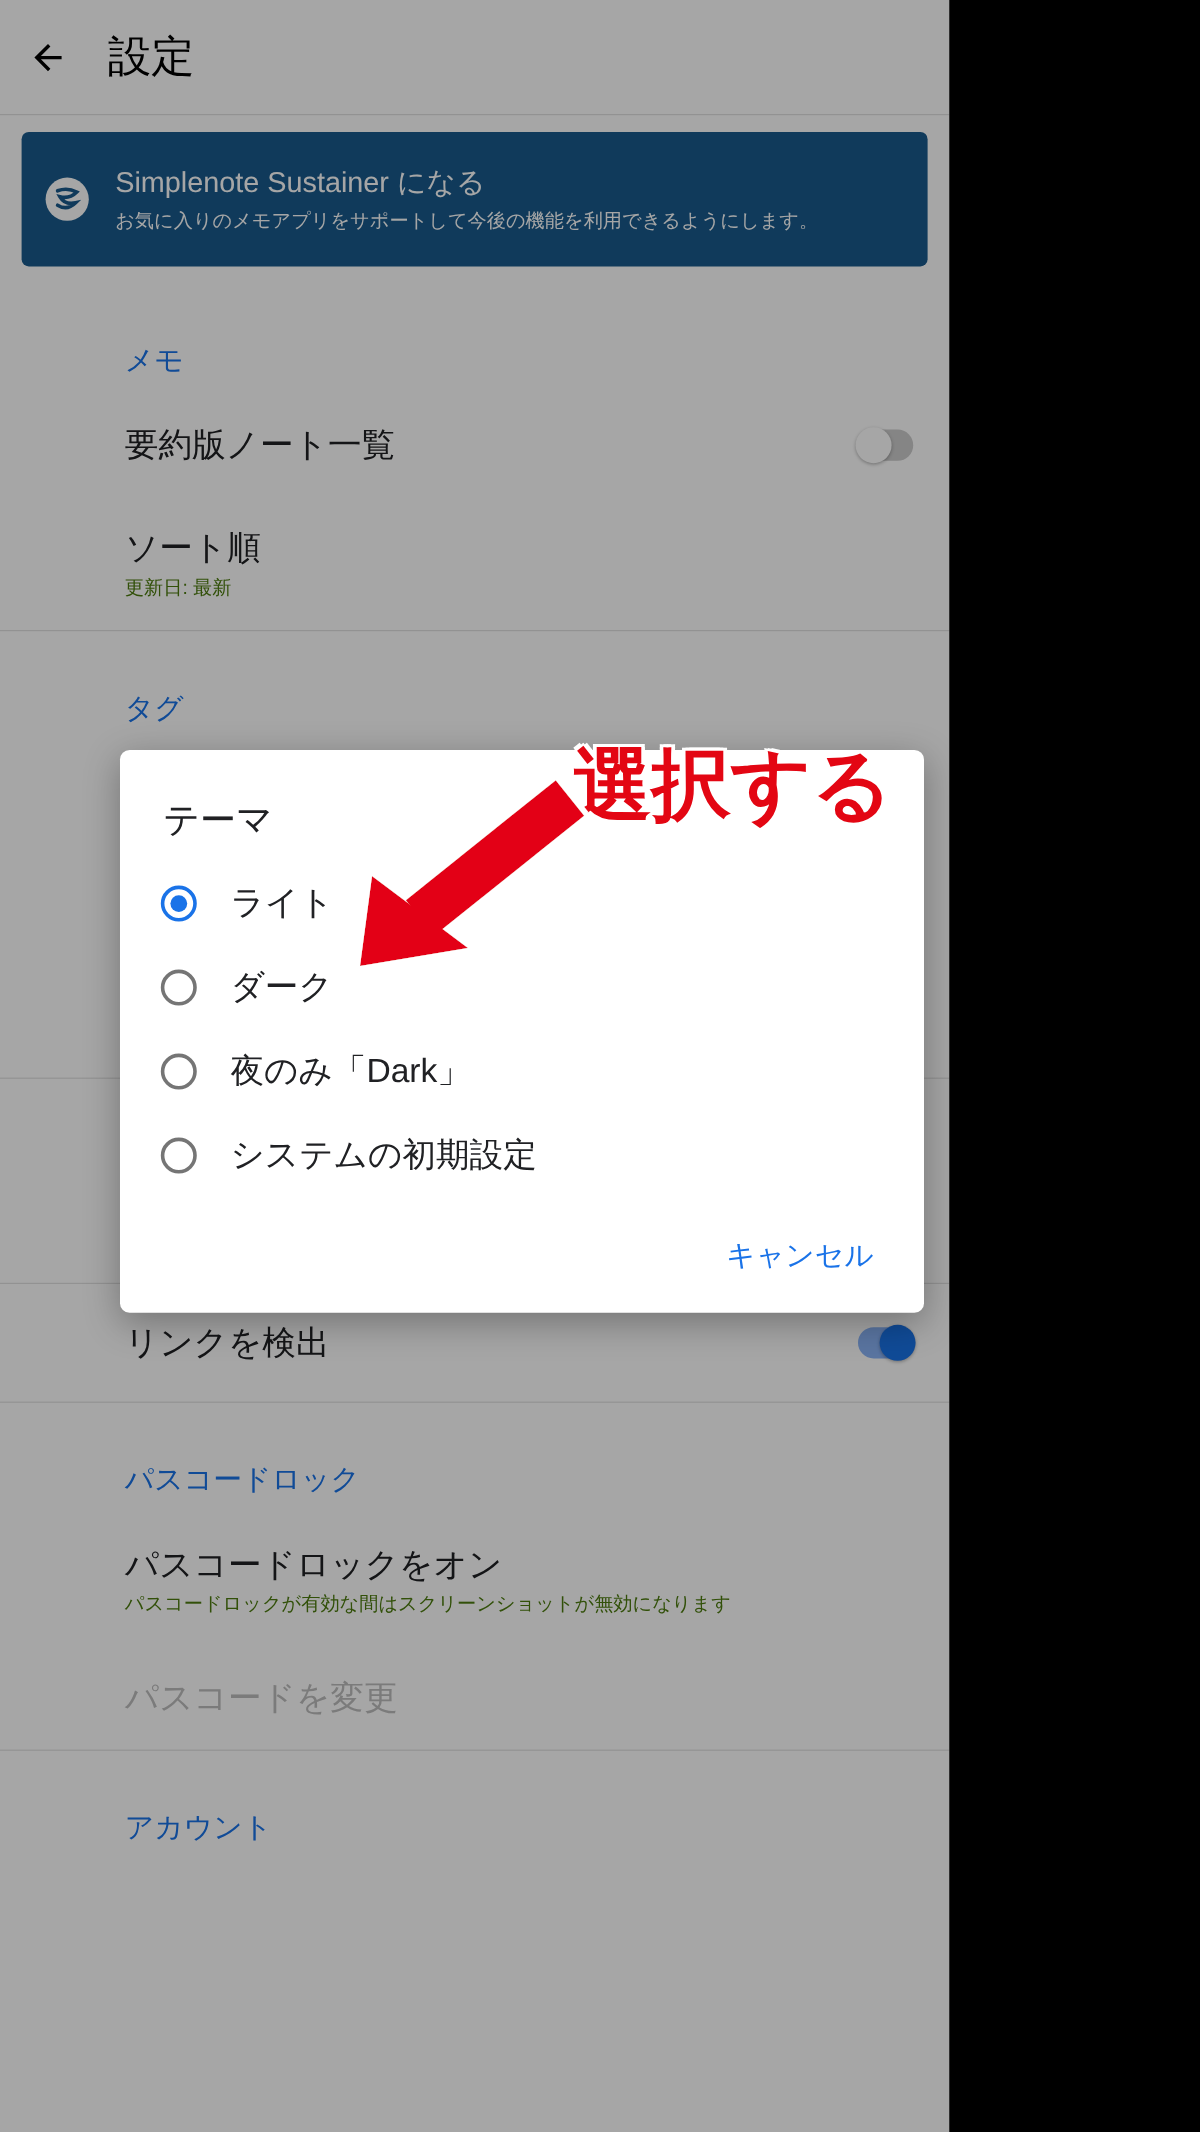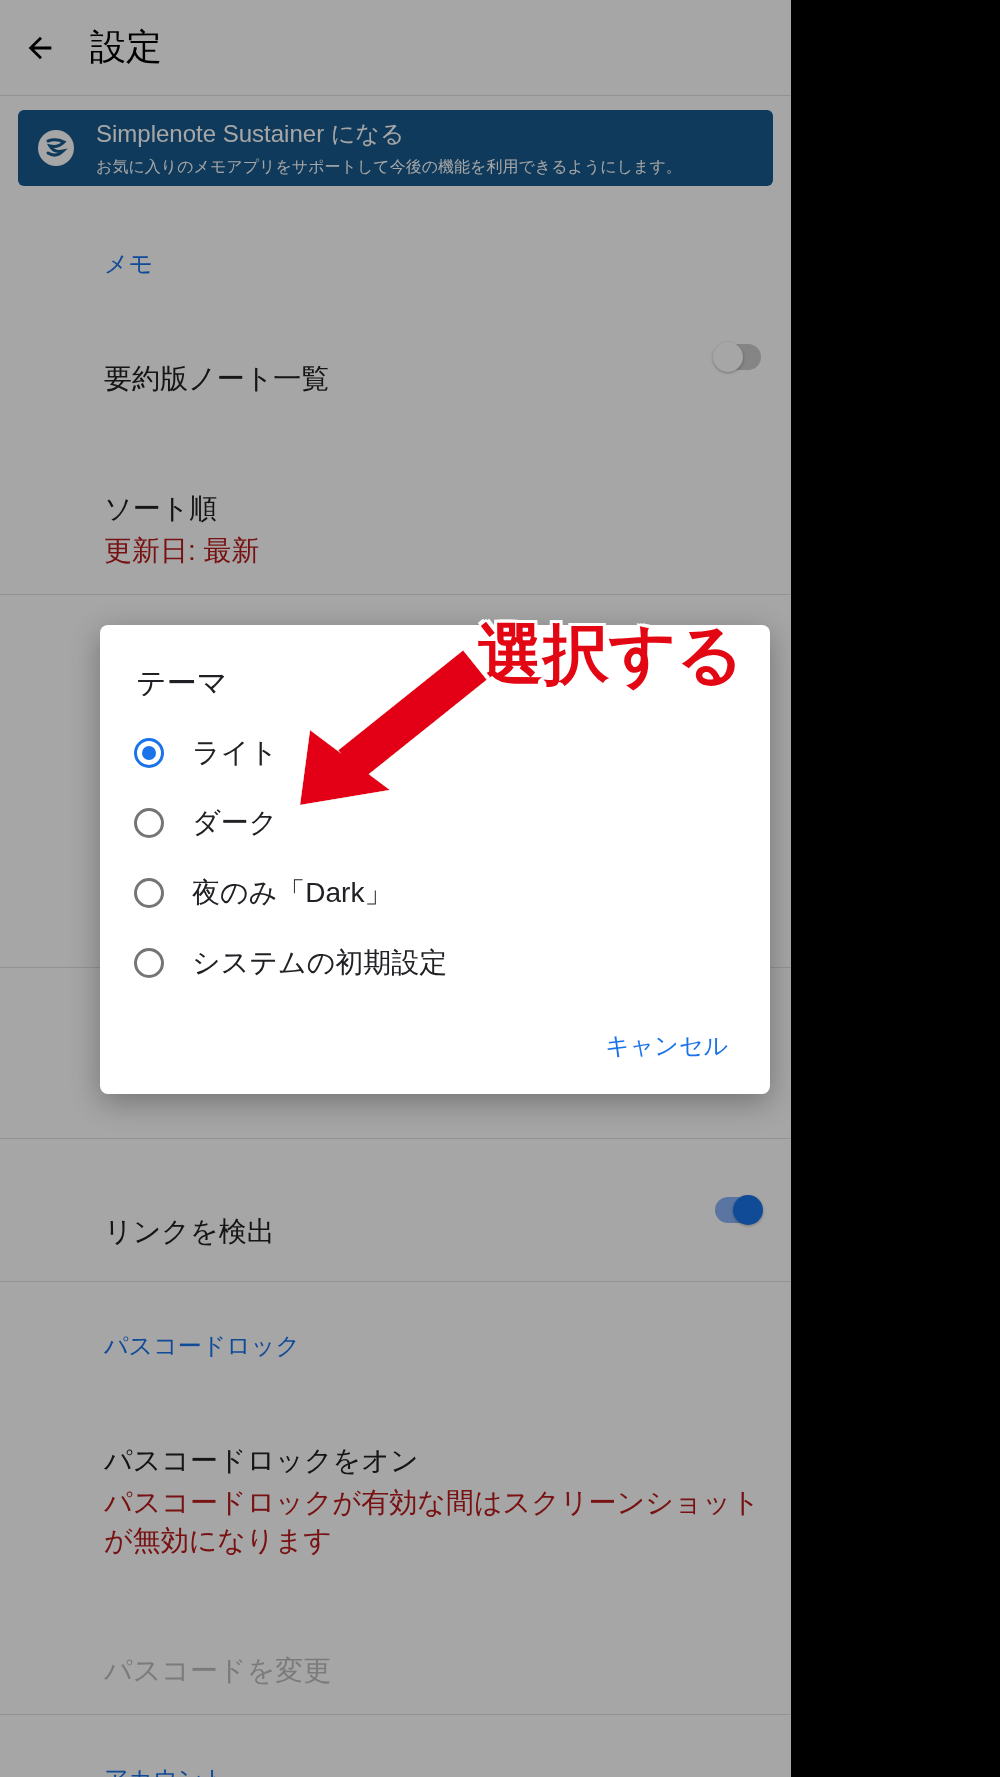--- a/index.html
+++ b/index.html
@@ -54,21 +54,21 @@
       font-size: 36px;
       font-weight: 500;
       margin-left: 30px;
       color: #000;
     }
     
     .banner {
       margin: 14px 18px;
       background: #195a8c;
       border-radius: 6px;
-      padding: 8px 18px;
+      padding: 26px 18px;
       display: flex;
       align-items: center;
       gap: 20px;
     }
     .banner-logo {
       width: 40px;
       height: 40px;
       flex-shrink: 0;
       display: flex;
       align-items: center;
@@ -93,29 +93,29 @@
       font-size: 24px;
       font-weight: 500;
       padding: 48px 0 12px 104px;
     }
     .setting-row {
       display: flex;
       align-items: center;
       justify-content: space-between;
       padding: 24px 30px 24px 104px;
     }
-    .setting-main { flex: 1; margin-top: 44px; }
+    .setting-main { flex: 1; }
     .setting-title {
       font-size: 28px;
       color: #202124;
       font-weight: 400;
     }
     .setting-subtitle {
-      font-size: 28px;
-      color: #b91c1c;
+      font-size: 16px;
+      color: #4d7c0f;
       margin-top: 4px;
     }
     .setting-disabled .setting-title { color: #bdbdbd; }
     .toggle {
       width: 46px;
       height: 26px;
       background: #ccc;
       border-radius: 13px;
       position: relative;
       flex-shrink: 0;

